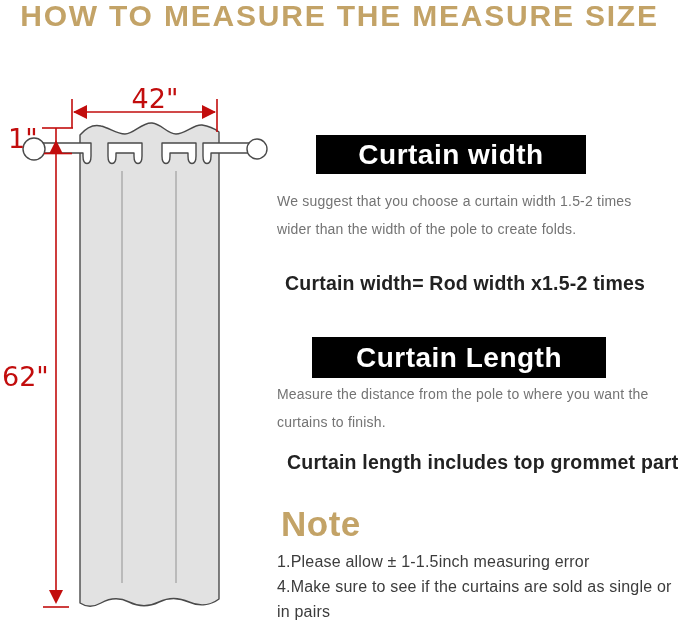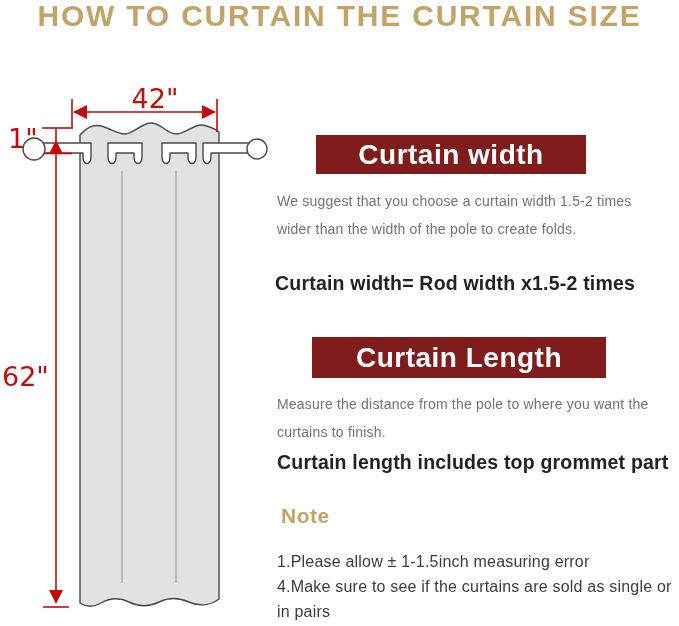--- a/index.html
+++ b/index.html
@@ -7,57 +7,57 @@
     position:relative;width:679px;height:626px;background:#ffffff;
     font-family:"Liberation Sans","DejaVu Sans",sans-serif;overflow:hidden;
   }
   .title{
     position:absolute;top:0;left:0;width:679px;text-align:center;
     font-size:30px;font-weight:bold;letter-spacing:1.8px;
     color:#c3a367;white-space:nowrap;line-height:32px;
   }
   .diagram-svg{position:absolute;left:0;top:0;}
   .tan-box{
-    position:absolute;background:#7f1d1d;color:#ffffff;
+    position:absolute;background:#000000;color:#ffffff;
     display:flex;align-items:center;justify-content:center;
     font-weight:bold;font-size:28px;letter-spacing:0.5px;
   }
   .box-width{left:316px;top:135px;width:270px;height:39px;}
   .box-length{left:312px;top:337px;width:294px;height:41px;}
   .para{
     position:absolute;color:#737373;font-size:14px;line-height:28px;
     letter-spacing:0.2px;
   }
   .p1{left:277px;top:187px;width:362px;}
-  .p2{left:277px;top:390px;width:374px;}
+  .p2{left:277px;top:380px;width:374px;}
   .formula{
     position:absolute;color:#222222;font-size:19.5px;font-weight:bold;
-    white-space:nowrap;letter-spacing:0.2px;
+    white-space:nowrap;letter-spacing:0.2px;margin-left:10px;
   }
   .f1{left:275px;top:272px;}
   .f2{left:277px;top:451px;}
   .note-heading{
     position:absolute;left:281px;top:504px;color:#c3a367;
-    font-size:21px;font-weight:bold;letter-spacing:0.5px;
+    font-size:35px;font-weight:bold;letter-spacing:0.5px;
   }
   .note-items{
     position:absolute;left:277px;top:549px;width:400px;
     color:#3c3c3c;font-size:16px;line-height:25px;letter-spacing:0.2px;
   }
   svg text.red-label{
     font-family:"DejaVu Sans","Liberation Sans",sans-serif;
     font-size:27px;fill:#c20d0d;
   }
 </style>
 </head>
 <body>
 
 <div class="canvas">
 
-  <div class="title">HOW TO CURTAIN THE CURTAIN SIZE</div>
+  <div class="title">HOW TO MEASURE THE MEASURE SIZE</div>
 
   <svg class="diagram-svg" width="280" height="626" viewBox="0 0 280 626">
 
     <path d="M 80,135
          C 86,128 93,124 101,126
          C 110,128 116,134 125,134
          C 134,134 142,122 152,123
          C 162,124 167,134 176,134
          C 185,134 194,124 202,125
          C 209,126 215,129 219,132

